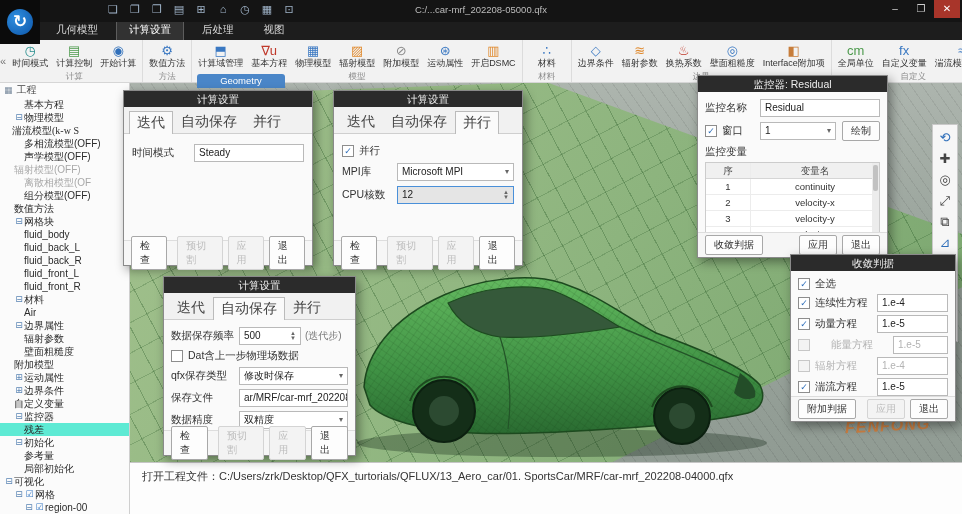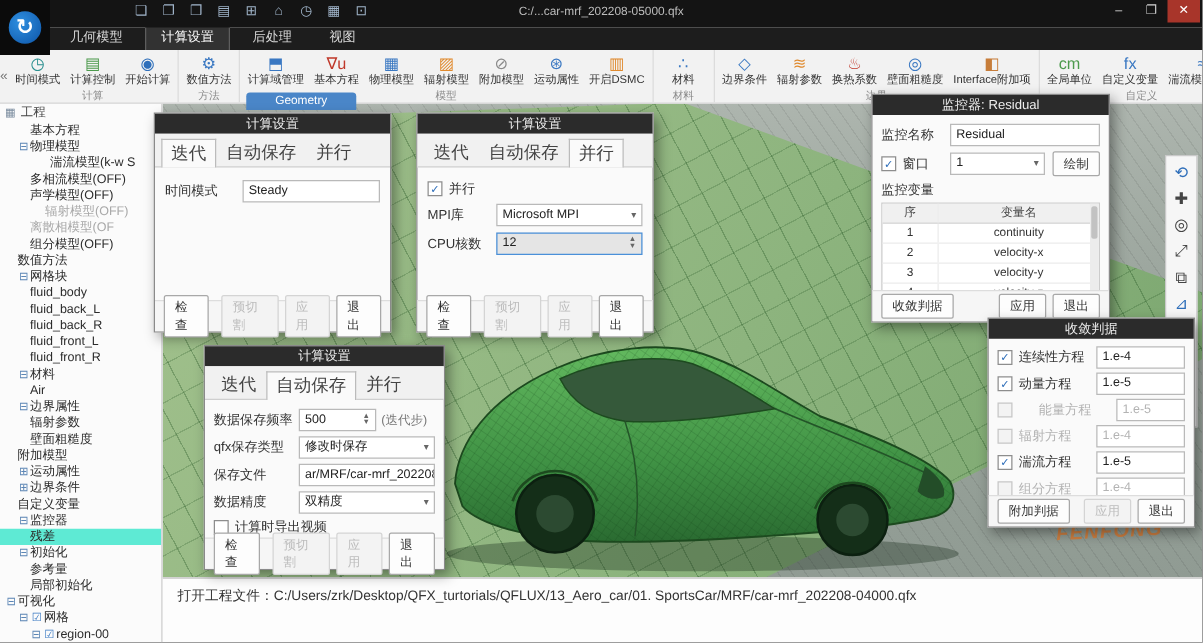--- a/index.html
+++ b/index.html
@@ -271,30 +271,30 @@
       <span>工程</span>
     </div>
     <div>
         <div class="trow" style="padding-left: 24px;">
           <span class="tlabel">基本方程</span>
         </div>
         <div class="trow" style="padding-left: 14px;">
           <span class="texp">⊟</span>
           <span class="tlabel">物理模型</span>
         </div>
-        <div class="trow" style="padding-left: 40px;">
+        <div class="trow" style="padding-left: 12px; font-family: Liberation Serif, serif;">
           <span class="tlabel">湍流模型(k-w S</span>
         </div>
         <div class="trow" style="padding-left: 24px;">
           <span class="tlabel">多相流模型(OFF)</span>
         </div>
         <div class="trow" style="padding-left: 24px;">
           <span class="tlabel">声学模型(OFF)</span>
         </div>
-        <div class="trow gray" style="padding-left: 36px;">
+        <div class="trow gray" style="padding-left: 14px;">
           <span class="tlabel">辐射模型(OFF)</span>
         </div>
         <div class="trow gray" style="padding-left: 24px;">
           <span class="tlabel">离散相模型(OF</span>
         </div>
         <div class="trow" style="padding-left: 24px;">
           <span class="tlabel">组分模型(OFF)</span>
         </div>
         <div class="trow" style="padding-left: 14px;">
           <span class="tlabel">数值方法</span>
@@ -503,20 +503,24 @@
     <div class="dlg-body" style="padding:3px 7px;">
       <div class="frow" style="margin:4px 0;">
         <span class="flabel" style="width:68px;">数据保存频率</span>
         <span class="finput" style="max-width:52px;">
             <span class="grow">500</span>
             <span class="spin">▲<br>▼</span>
           </span>
         <span class="unit">(迭代步)</span>
       </div>
       <div class="frow" style="margin:4px 0;">
+        <span class="cb"></span>
+        <span class="cblabel">Dat含上一步物理场数据</span>
+      </div>
+      <div class="frow" style="margin:4px 0;">
         <span class="flabel" style="width:68px;">qfx保存类型</span>
         <span class="finput">
             <span class="grow">修改时保存</span>
             <span class="dd">▾</span>
           </span>
       </div>
       <div class="frow" style="margin:4px 0;">
         <span class="flabel" style="width:68px;">保存文件</span>
         <span class="finput">
             <span class="grow">ar/MRF/car-mrf_202208</span>
@@ -594,20 +598,24 @@
       <div class="dbtn">收敛判据</div>
       <div class="spacer"></div>
       <div class="dbtn">应用</div>
       <div class="dbtn">退出</div>
     </div>
   </div>
 
   <div class="dialog" style="left:790px;top:254px;width:166px;height:168px;">
     <div class="dlg-title">收敛判据</div>
     <div class="dlg-body" style="padding:3px 7px;">
+      <div class="frow" style="margin:3px 0;">
+        <span class="cb on"></span>
+        <span class="cblabel">全选</span>
+      </div>
       <div>
           <div class="frow" style="margin: 3px 0px;">
             <span class="cb on"></span>
             <span class="cblabel" style="width: 62px;">连续性方程</span>
             <span class="finput">
               <span class="grow">1.e-4</span>
             </span>
           </div>
           <div class="frow" style="margin: 3px 0px;">
             <span class="cb on"></span>

